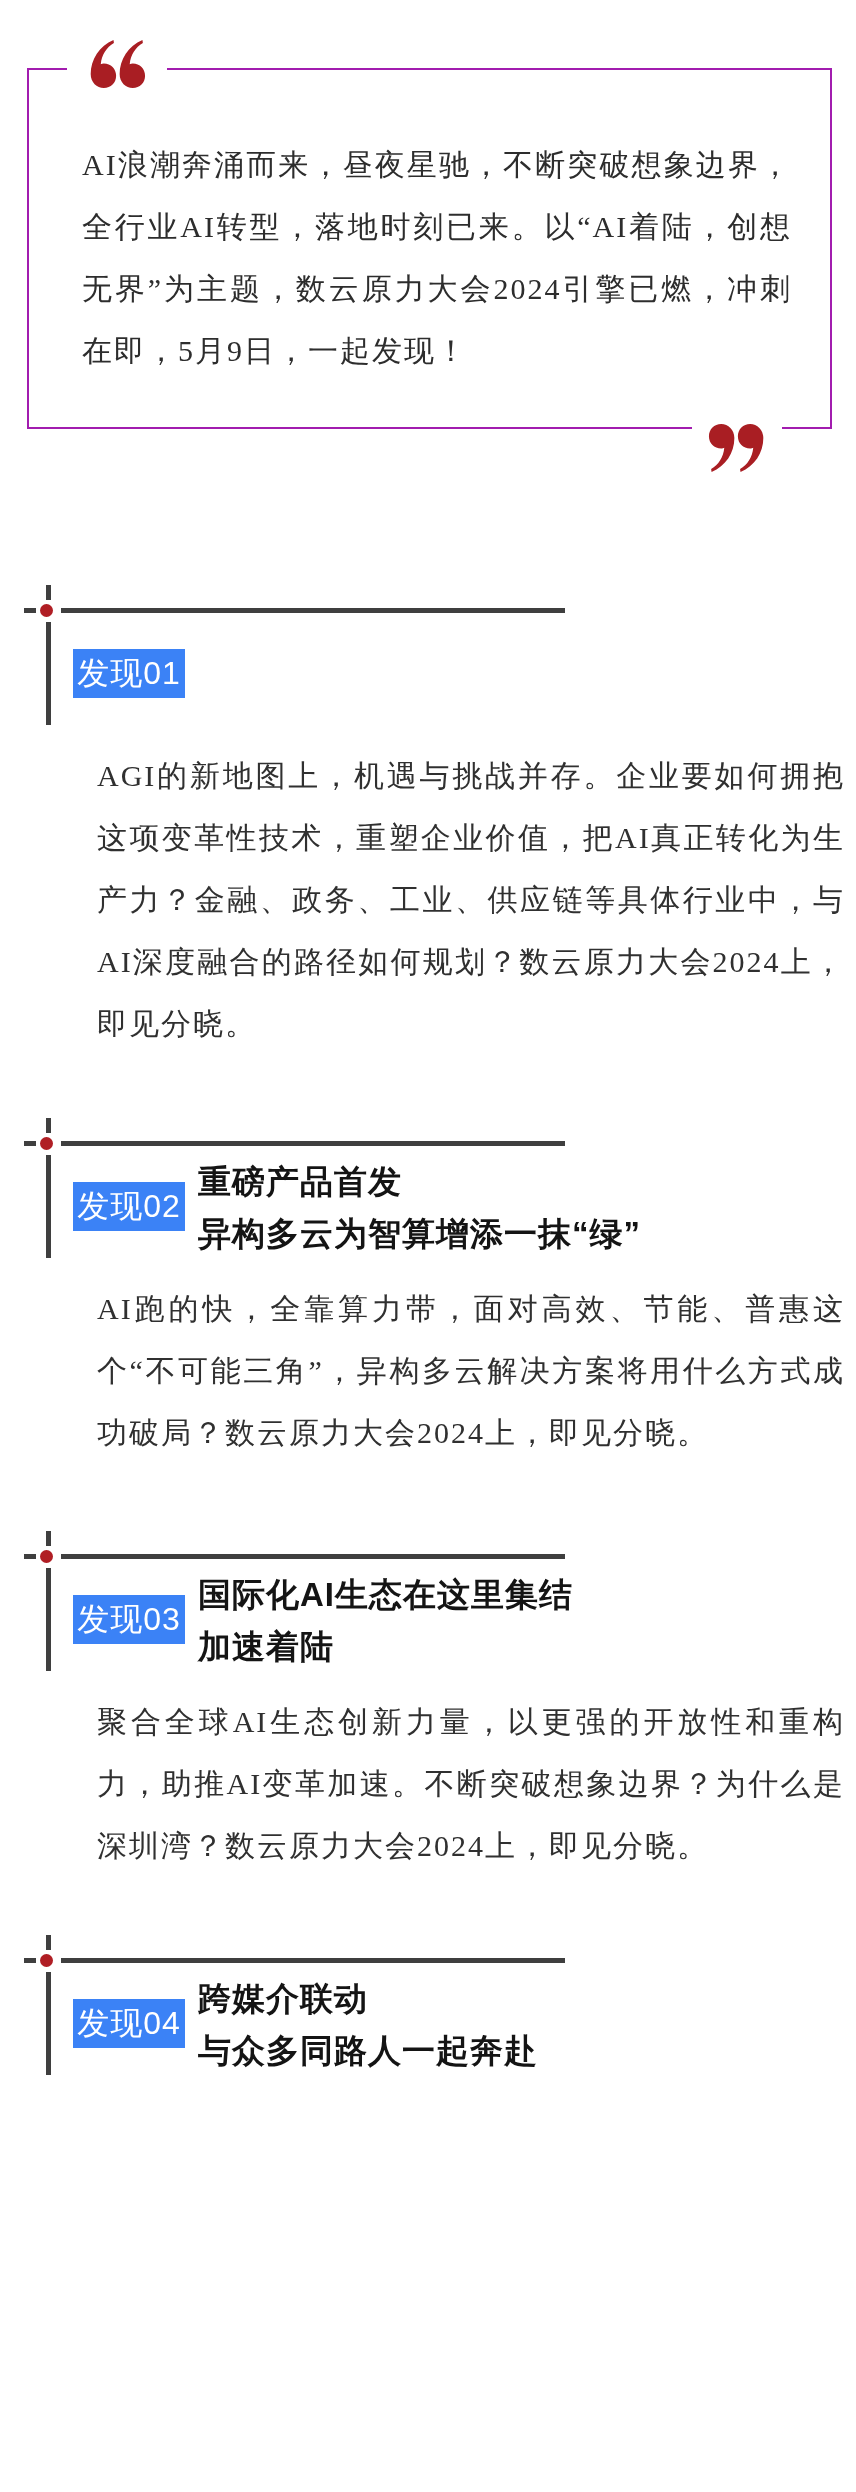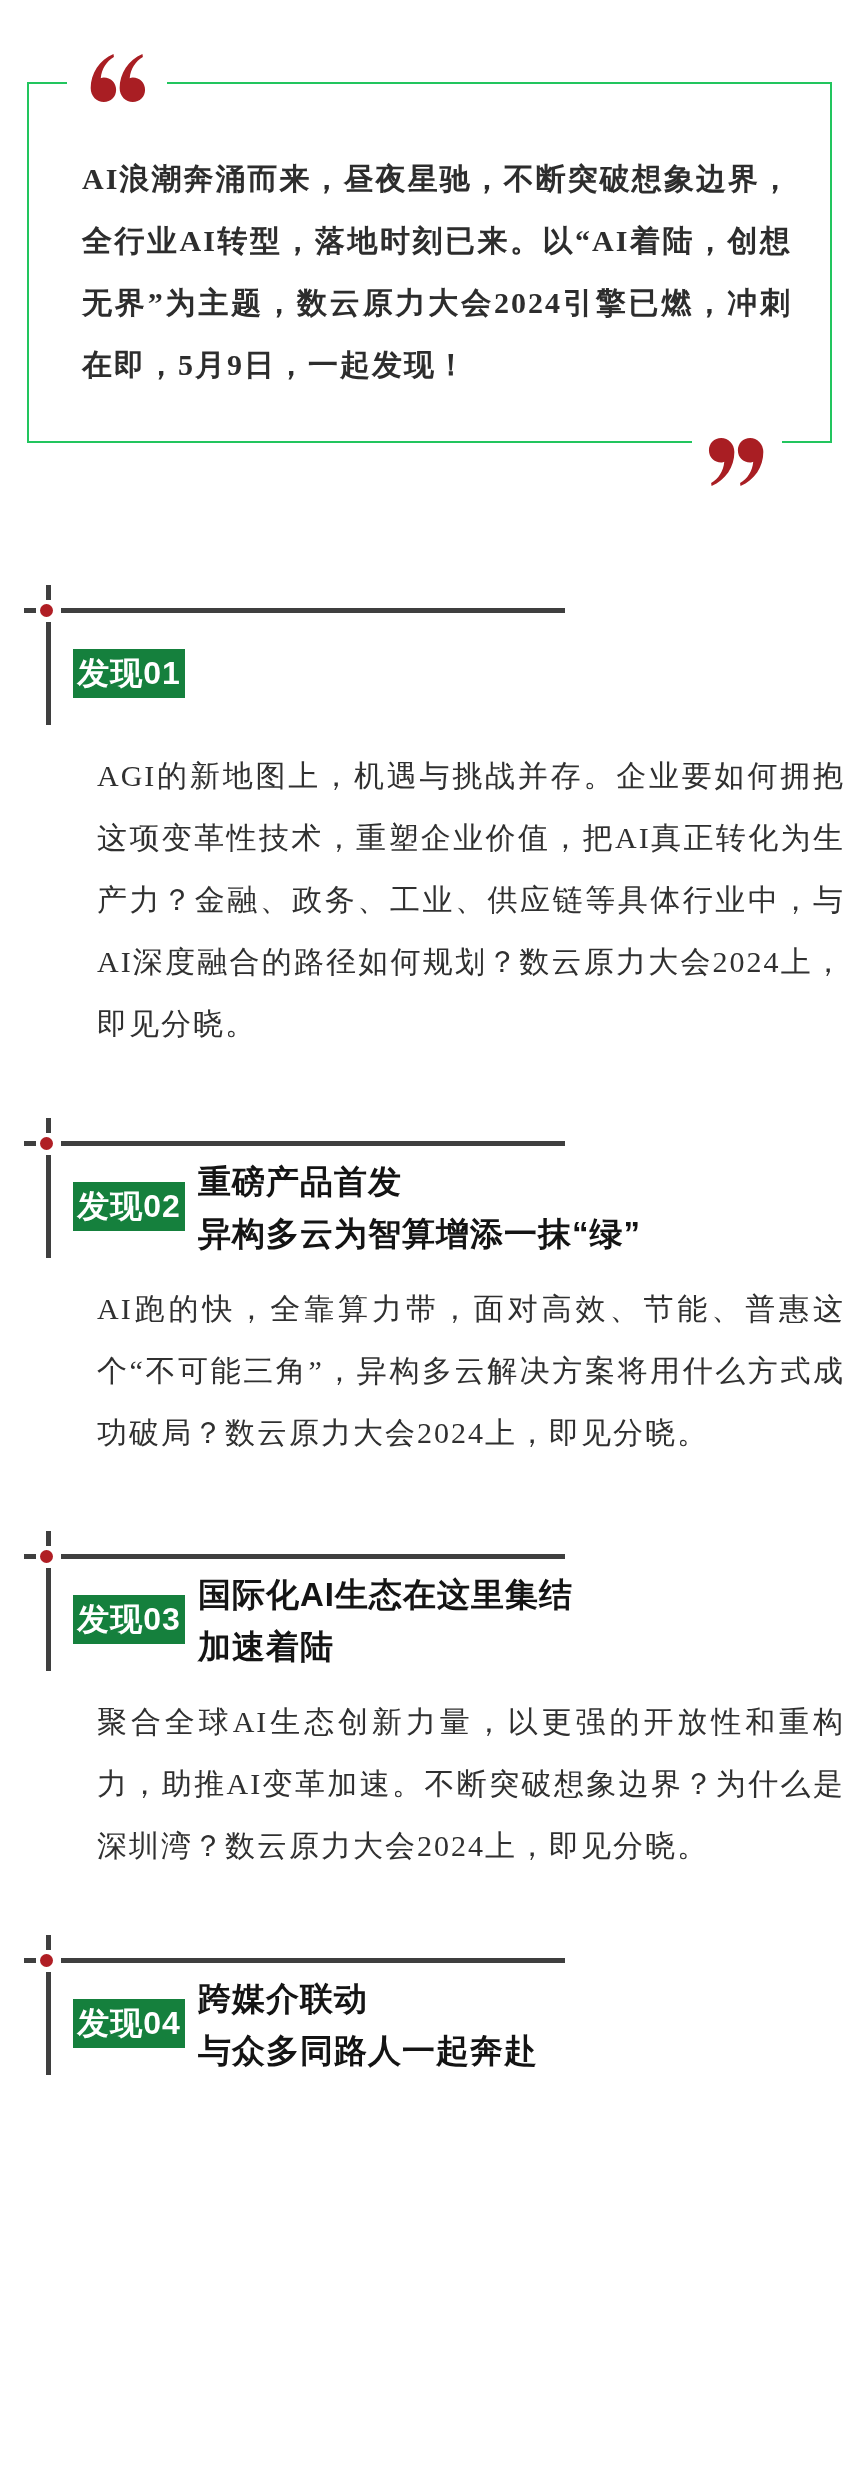--- a/index.html
+++ b/index.html
@@ -7,24 +7,23 @@
     width: 856px; height: 2492px;
     position: relative;
     background: #ffffff;
     font-family: "Liberation Serif", "DejaVu Serif", serif;
     overflow: hidden;
   }
 
   
   .quote-box {
     position: absolute;
-    left: 27px; top: 82px;
+    left: 27px; top: 68px;
     width: 801px; height: 357px;
-    border: 2px solid #22c55e;
-    font-weight: bold;
+    border: 2px solid #a21caf;
   }
   .qwrap {
     position: absolute;
     background: #ffffff;
     display: flex; align-items: center; justify-content: center;
   }
   .qwrap.open  { left: 38px;  top: -36px;  width: 100px; height: 60px; }
   .qwrap.close { right: 48px; top: 347px;  width: 90px;  height: 62px; }
   .qwrap svg { display: block; }
   .quote-text {
@@ -47,24 +46,24 @@
   .m-vtick { position: absolute; left: 46px; top: 0;    width: 5px;   height: 15px; background: #3f3f3f; }
   .m-dot   { position: absolute; left: 40px; top: 19px; width: 13px;  height: 13px; border-radius: 50%; background: #b01e24; }
   .m-hdash { position: absolute; left: 24px; top: 23px; width: 12px;  height: 5px;  background: #3f3f3f; }
   .m-hline { position: absolute; left: 61px; top: 23px; width: 504px; height: 5px;  background: #3f3f3f; }
   .m-vline { position: absolute; left: 46px; top: 37px; width: 5px;   height: 103px; background: #3f3f3f; }
 
   .badge {
     position: absolute;
     left: 73px; top: 64px;
     width: 112px; height: 49px;
-    background: #15803d;
+    background: #3b82f6;
     color: #ffffff;
     font-family: "Liberation Sans", sans-serif;
-    font-weight: bold; font-size: 32px;
+    font-weight: normal; font-size: 32px;
     letter-spacing: 1px;
     display: flex; align-items: center; justify-content: center;
   }
   .headings {
     position: absolute;
     left: 198px; top: 38px;
     font-family: "Liberation Sans", sans-serif;
     font-weight: bold;
     font-size: 33px; line-height: 52px;
     color: #141414;

